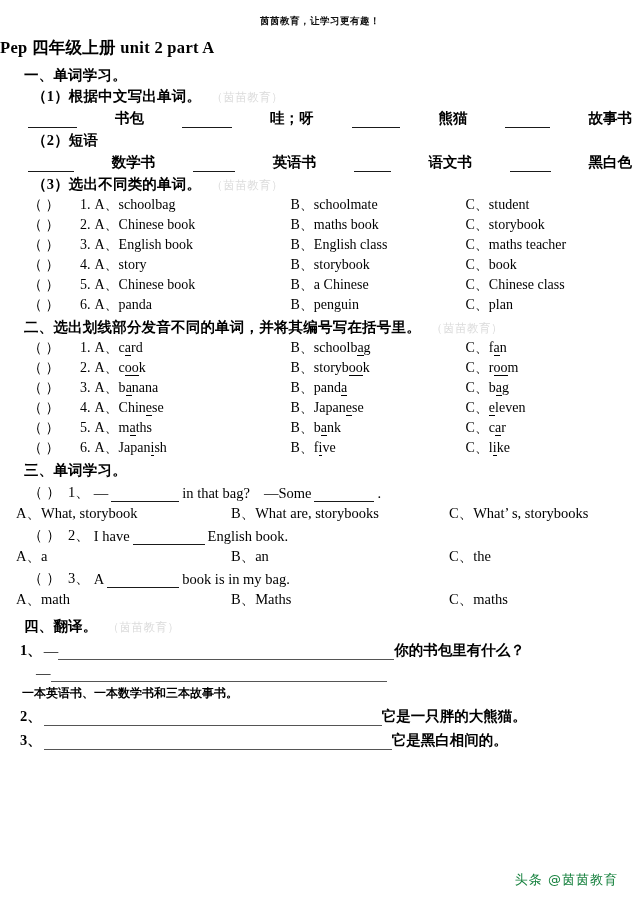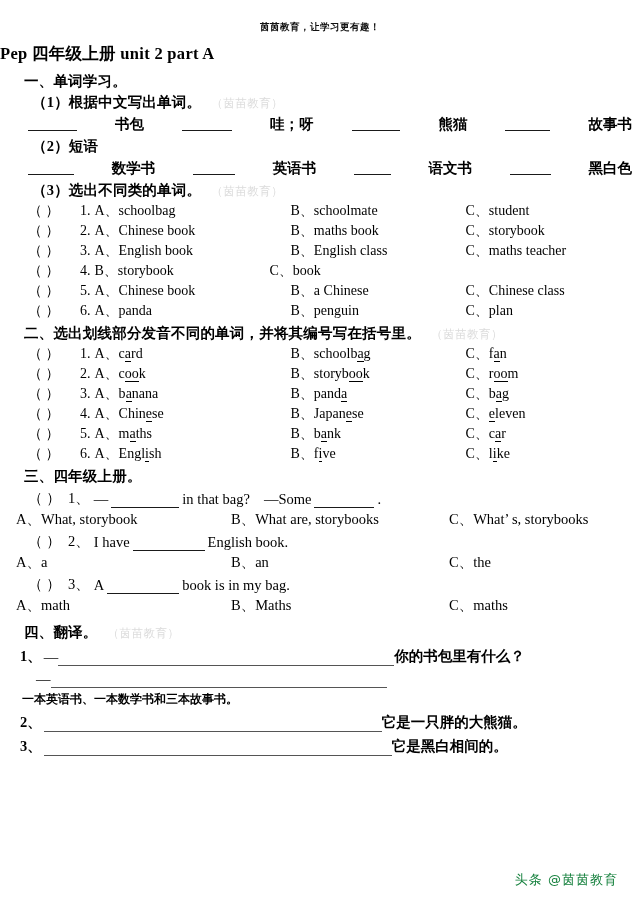--- a/index.html
+++ b/index.html
@@ -22,21 +22,21 @@
     padding: 0;
     box-sizing: border-box;
   }
 
   
   .banner {
     text-align: center;
     font-size: 9.5px;
     color: #111;
     letter-spacing: .5px;
-    padding-top: 21px;
+    padding-top: 15px;
     font-family: "DejaVu Sans", sans-serif;
     font-weight: bold;
   }
   .doc-title {
     font-size: 16.5px;
     font-weight: bold;
     margin-top: 9px;
     letter-spacing: .3px;
   }
 
@@ -63,20 +63,21 @@
     color: #dcdcdc;
     font-size: 11.5px;
     font-weight: normal;
     margin-left: 10px;
     letter-spacing: .5px;
   }
 
   
   .fill-row {
     display: flex;
+    align-items: flex-end;
     font-size: 14.5px;
     font-weight: bold;
     margin: 3px 0 3px 14px;
     white-space: nowrap;
     gap: 32px;
   }
   .blank {
     display: inline-block;
     border-bottom: 1.4px solid #1a1a1a;
     height: 15px;
@@ -227,20 +228,21 @@
         <div class="mc-row">
           <span class="paren">（      ）</span>
           <span class="num">3.</span>
           <span class="opt-a">A、English book</span>
           <span class="opt-b">B、English class</span>
           <span class="opt-c">C、maths teacher</span>
         </div>
         <div class="mc-row">
           <span class="paren">（      ）</span>
           <span class="num">4.</span>
+          <span class="opt-a">A、story</span>
           <span class="opt-b">B、storybook</span>
           <span class="opt-c">C、book</span>
         </div>
         <div class="mc-row">
           <span class="paren">（      ）</span>
           <span class="num">5.</span>
           <span class="opt-a">A、Chinese book</span>
           <span class="opt-b">B、a Chinese</span>
           <span class="opt-c">C、Chinese class</span>
         </div>
@@ -289,27 +291,27 @@
         <div class="mc-row">
           <span class="paren">（      ）</span>
           <span class="num">5.</span>
           <span class="opt-a"><span>A、m</span><span class="u">a</span><span>ths</span></span>
           <span class="opt-b"><span>B、b</span><span class="u">a</span><span>nk</span></span>
           <span class="opt-c"><span>C、c</span><span class="u">a</span><span>r</span></span>
         </div>
         <div class="mc-row">
           <span class="paren">（      ）</span>
           <span class="num">6.</span>
-          <span class="opt-a"><span>A、Engl</span><span class="u">i</span><span>sh</span></span>
+          <span class="opt-a"><span>A、Japan</span><span class="u">i</span><span>sh</span></span>
           <span class="opt-b"><span>B、f</span><span class="u">i</span><span>ve</span></span>
           <span class="opt-c"><span>C、l</span><span class="u">i</span><span>ke</span></span>
         </div>
       </div>
 
-    <div class="sec-head">三、四年级上册。</div>
+    <div class="sec-head">三、单词学习。</div>
 
     <div class="q-row">
       <span class="paren">（   ）</span>
       <span class="num">1、</span>
       <span>—</span>
       <span class="inline-blank" style="width:68px"></span>
       <span>in that bag?</span>
       <span style="width:14px;display:inline-block"></span>
       <span>—Some</span>
       <span class="inline-blank" style="width:60px"></span>

